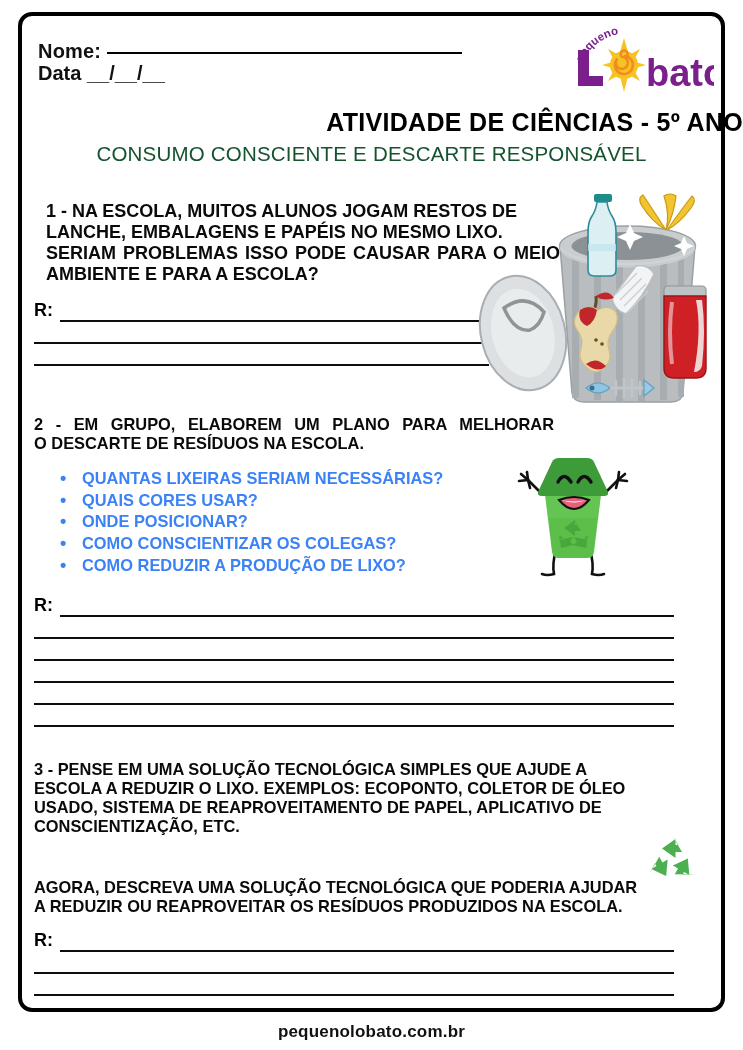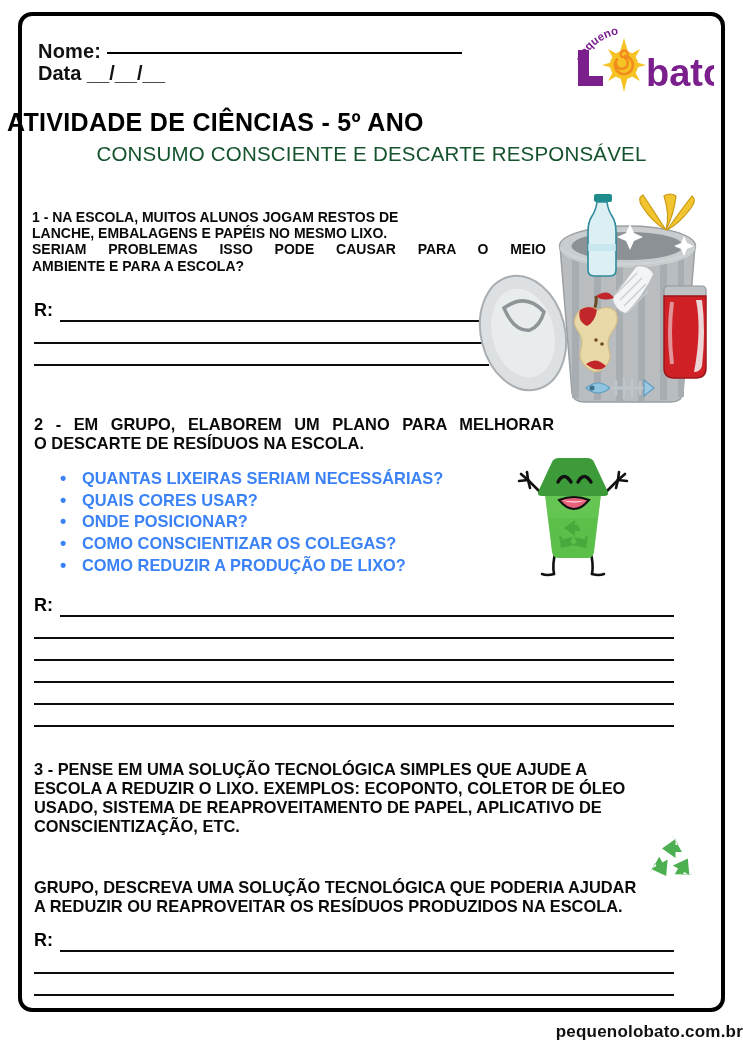--- a/index.html
+++ b/index.html
@@ -66,21 +66,21 @@
     top: 22px;
     width: 148px;
     height: 70px;
   }
 
   
   .title-main {
     position: absolute;
     left: 0; right: 0;
     top: 108px;
-    text-align: left;
+    text-align: right;
     font-size: 25px;
     font-weight: bold;
     color: #000;
     letter-spacing: .3px;
     margin-left: 7px;
   }
   .title-sub {
     position: absolute;
     left: 0; right: 0;
     top: 142px;
@@ -93,25 +93,24 @@
 
   
   .qtext {
     position: absolute;
     font-weight: bold;
     color: #0a0a0a;
     line-height: 1.16;
   }
 
   .q1 {
-    left: 32px;
+    left: 46px;
     top: 201px;
     width: 514px;
-    font-size: 14px;
-    margin-top: 8px;
+    font-size: 18px;
   }
   .q1 .justified { text-align: justify; text-align-last: justify; }
 
   .q2 {
     left: 34px;
     top: 415px;
     width: 520px;
     font-size: 16.4px;
   }
   .q2 .justified { text-align: justify; text-align-last: justify; }
@@ -199,21 +198,21 @@
     top: 833px;
     width: 62px;
     height: 56px;
   }
 
   
   .footer {
     position: absolute;
     left: 0; right: 0;
     top: 1022px;
-    text-align: right;
+    text-align: center;
     font-size: 17px;
     font-weight: bold;
     color: #111;
     letter-spacing: .2px;
   }
 </style>
 </head>
 <body>
 
 <div class="page">
@@ -430,21 +429,21 @@
     <svg viewBox="0 0 62 56" width="62" height="56">
       <g fill="#4CAF50">
         <path d="M 31,2 l 10,17 l -6.5,0 l 0,6 l -13.5,-9.5 l 13.5,-9.5 l 0,6 l 3,0 z" transform="rotate(0 31 28)"></path>
         <path d="M 31,2 l 10,17 l -6.5,0 l 0,6 l -13.5,-9.5 l 13.5,-9.5 l 0,6 l 3,0 z" transform="rotate(120 31 28)"></path>
         <path d="M 31,2 l 10,17 l -6.5,0 l 0,6 l -13.5,-9.5 l 13.5,-9.5 l 0,6 l 3,0 z" transform="rotate(240 31 28)"></path>
       </g>
     </svg>
   </div>
 
   <div class="qtext q3b">
-    <div>GRUPO, DESCREVA UMA SOLUÇÃO TECNOLÓGICA QUE PODERIA AJUDAR</div>
+    <div>AGORA, DESCREVA UMA SOLUÇÃO TECNOLÓGICA QUE PODERIA AJUDAR</div>
     <div>A REDUZIR OU REAPROVEITAR OS RESÍDUOS PRODUZIDOS NA ESCOLA.</div>
   </div>
 
   <div class="ans ans3">
     <span class="rlabel">R:</span>
     <div class="line first"></div>
     <div class="line"></div>
     <div class="line"></div>
   </div>
 

